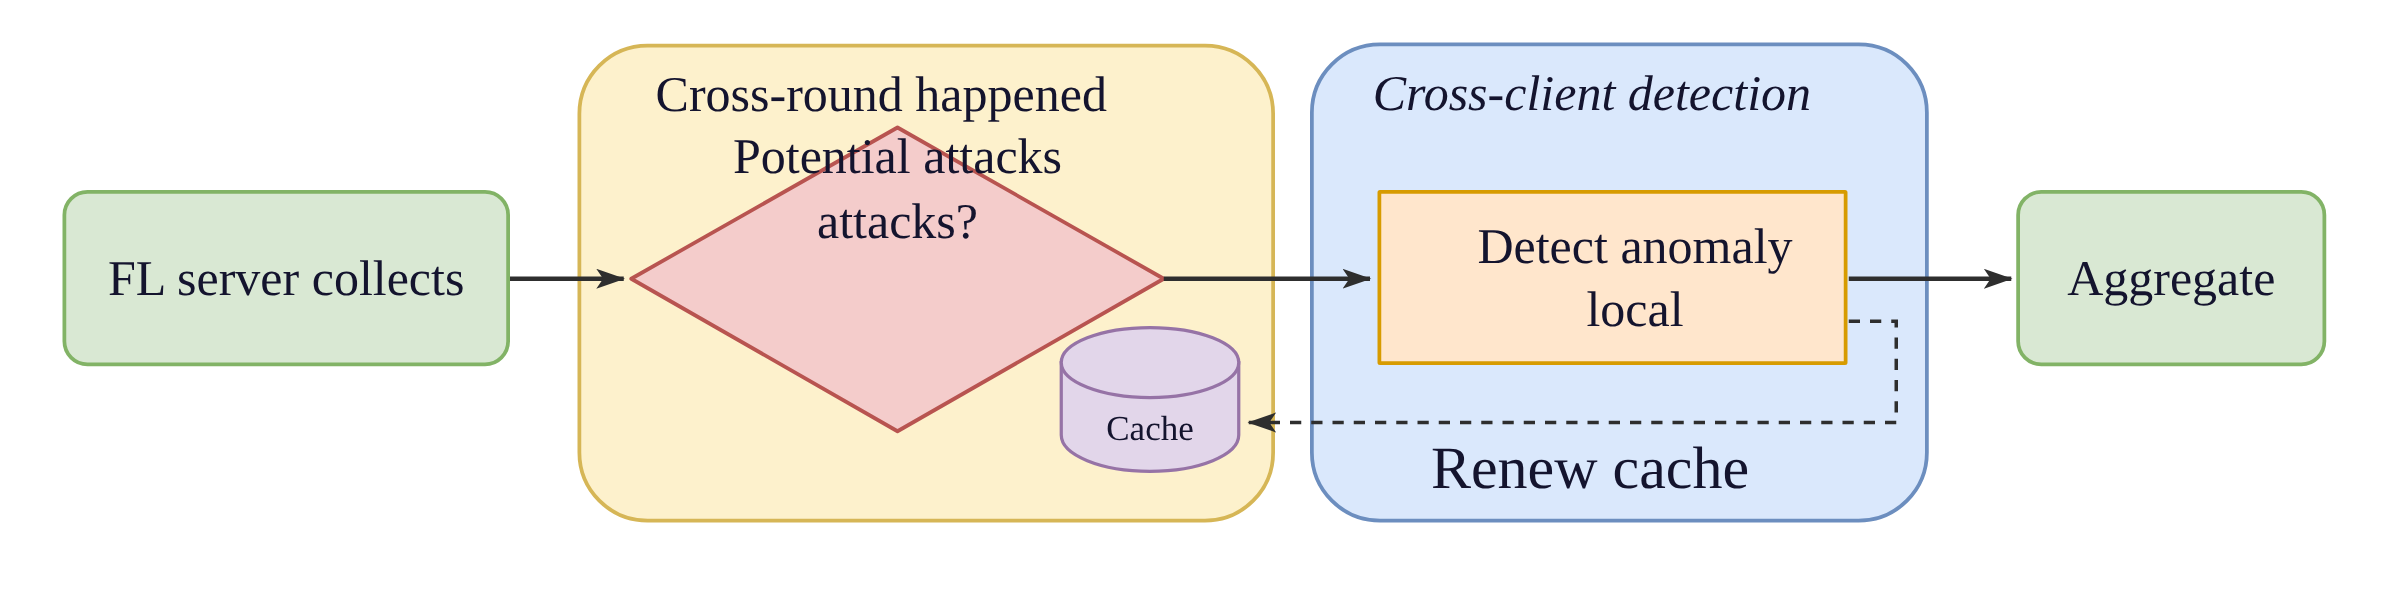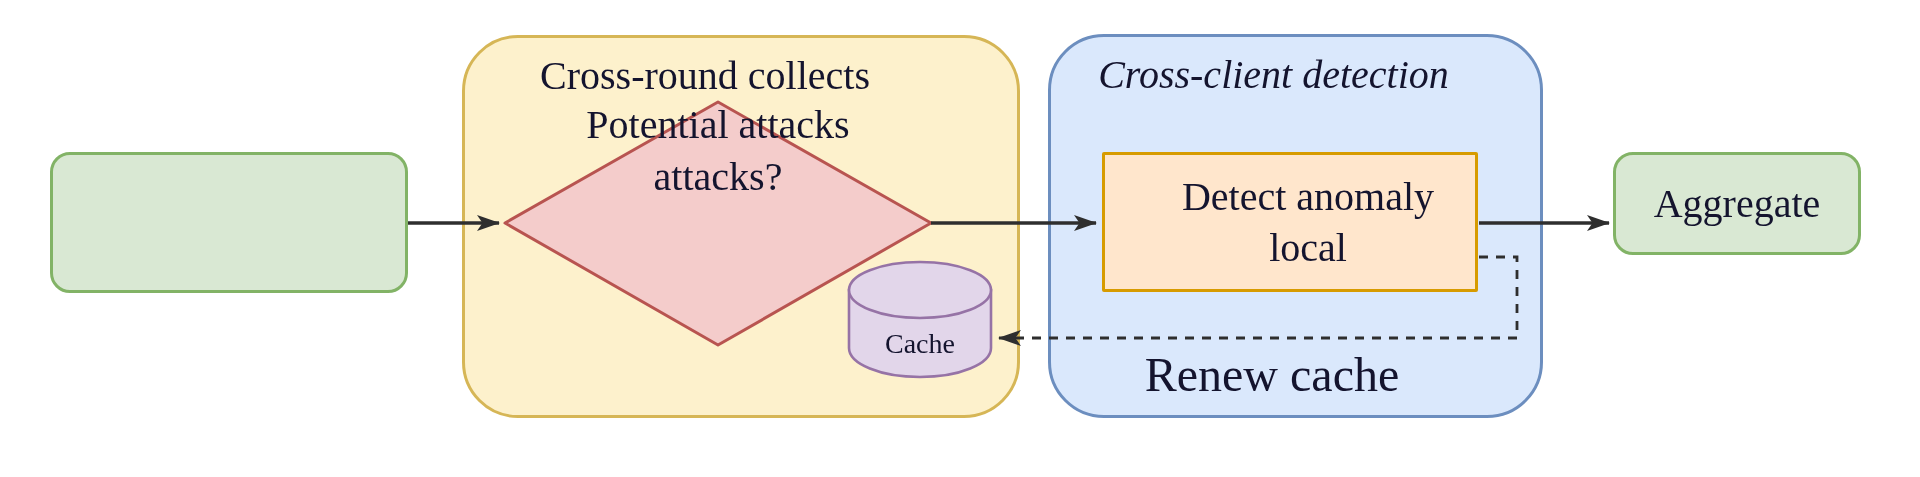--- a/index.html
+++ b/index.html
@@ -48,21 +48,21 @@
     text-align:center;
     font-size:40px;line-height:51px;
     z-index:3;
   }
   .node.green{
     background:var(--green-fill,#d9e8d3);
     border-color:var(--green-stroke,#82b366);
     border-radius:20px;
   }
   .node.fl{left:50px;top:152px;width:358px;height:141px;}
-  .node.agg{left:1613px;top:152px;width:248px;height:103px;}
+  .node.agg{left:1613px;top:152px;width:248px;height:141px;}
   .node.orange{
     left:1102px;top:152px;width:376px;height:140px;
     background:var(--orange-fill,#ffe6cc);
     border-color:var(--orange-stroke,#d79b00);
     border-radius:2px;
     padding-left:36px;
   }
   
   .shape-layer{position:absolute;z-index:2;}
   .diamond-shape{
@@ -104,21 +104,21 @@
   }
   .edge-solid{stroke:var(--arrow,#2e2e2e);stroke-width:3.6;fill:none;}
   .edge-dashed{stroke:var(--arrow,#2e2e2e);stroke-width:2.8;fill:none;stroke-dasharray:9 8;}
 </style>
 </head>
 <body>
 
 <div class="canvas">
 
   <div class="group yellow">
-    <div class="group-title cr">Cross-round collects</div>
+    <div class="group-title cr">Cross-round happened</div>
   </div>
 
   <div class="group blue">
     <div class="group-title cc">Cross-client detection</div>
   </div>
 
   <svg class="shape-layer" style="left:498px;top:97px;" width="440" height="254">
     <polygon class="diamond-shape" points="7,126 220,5 433,126 220,248"></polygon>
   </svg>
   <div class="diamond-text">
@@ -126,20 +126,21 @@
     <div>attacks?</div>
   </div>
 
   <svg class="cyl-layer" width="148" height="122">
     <path class="cyl" d="M3,31 v58 a71,29 0 0 0 142,0 v-58 z"></path>
     <ellipse class="cyl" cx="74" cy="31" rx="71" ry="28"></ellipse>
   </svg>
   <div class="cache-label">Cache</div>
 
   <div class="node green fl">
+    <div>FL server collects</div>
   </div>
 
   <div class="node orange">
     <div>Detect anomaly local</div>
   </div>
 
   <div class="node green agg">
     <div>Aggregate</div>
   </div>
 

